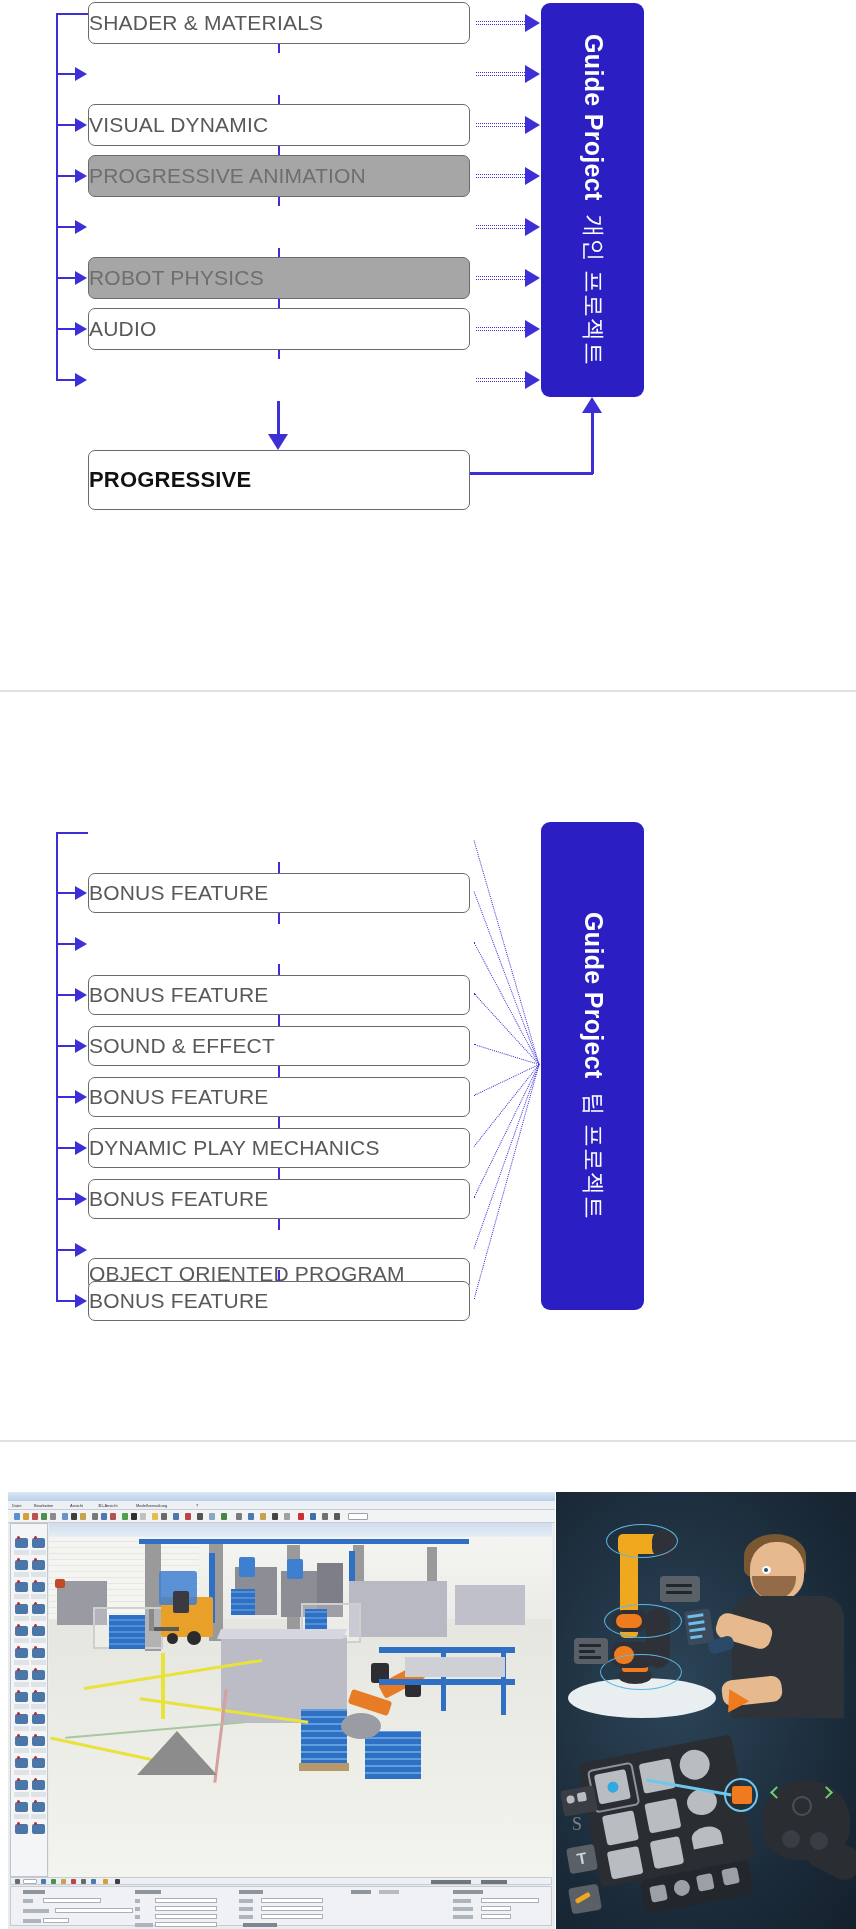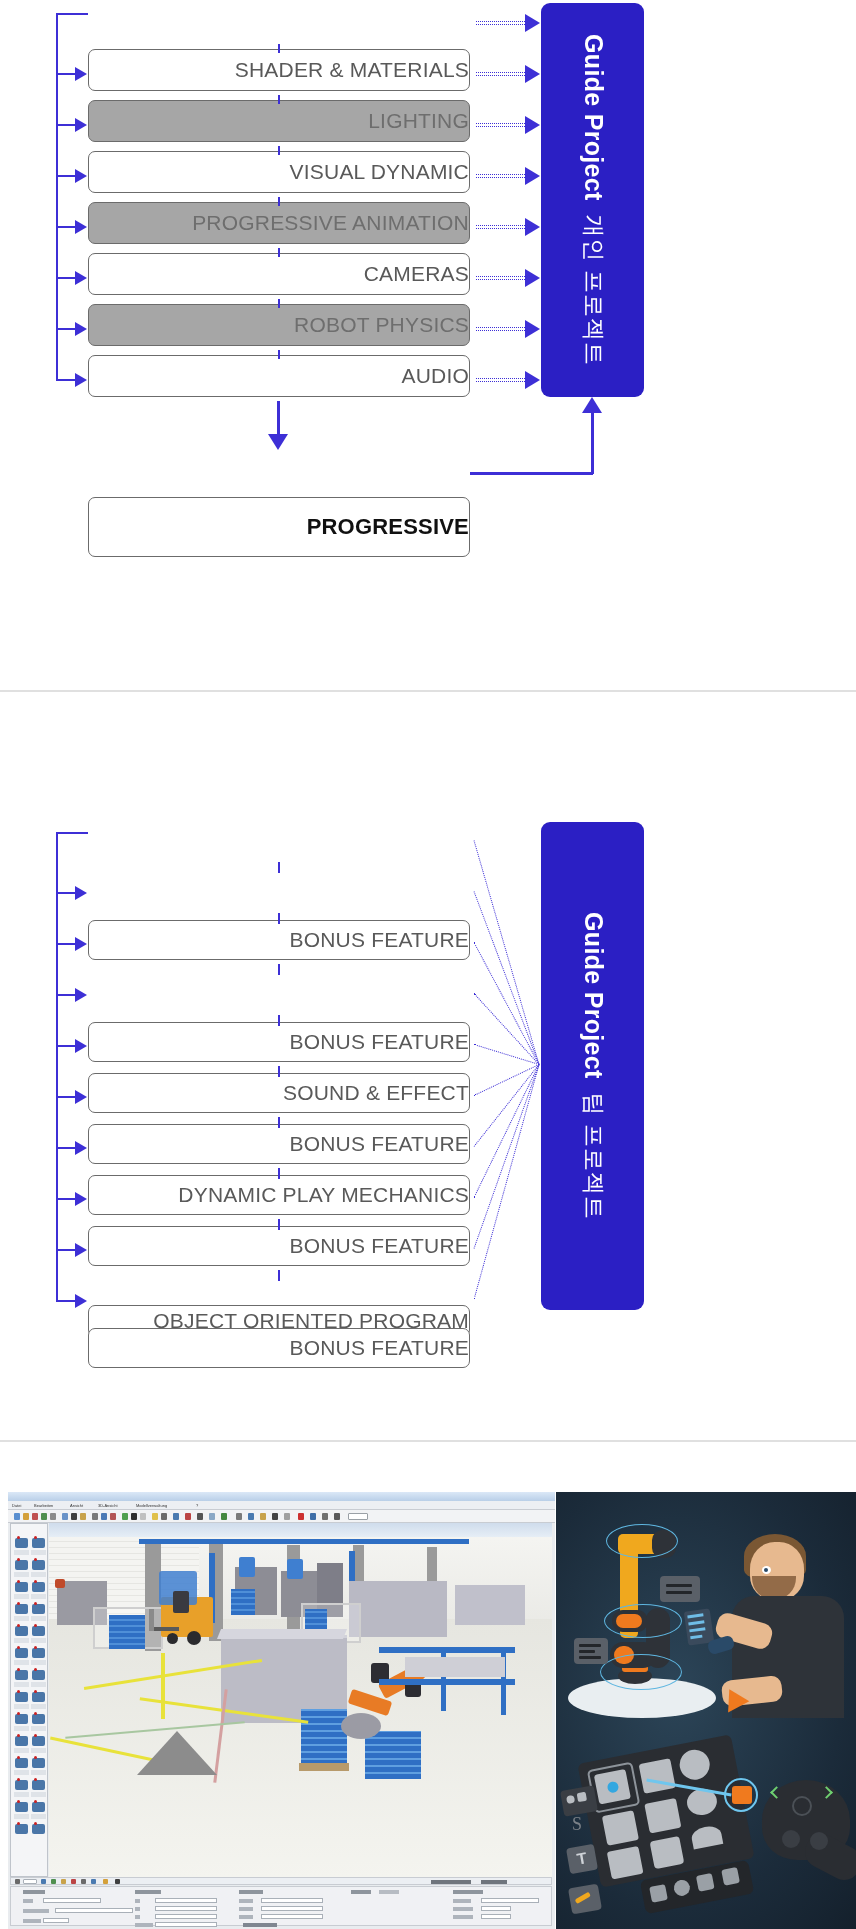--- a/index.html
+++ b/index.html
@@ -12,27 +12,26 @@
 
   
   .diagram { position: relative; width: 856px; }
 
   .node {
     position: absolute;
     border: 1.4px solid #6b6b6b;
     border-radius: 7px;
     display: flex;
     align-items: center;
-    justify-content: flex-end;
+    justify-content: flex-start;
     font-size: 21px;
     letter-spacing: .2px;
     color: #595959;
     background: #ffffff;
     white-space: nowrap;
-    margin-top: 47px;
   }
   .node.filled { background: #a6a6a6; border-color: #6b6b6b; color: #6e6e6e; }
   .node.strong { color: #111111; font-weight: bold; }
 
   .blue-panel {
     position: absolute;
     background: #2b1fc4;
     border-radius: 9px;
     overflow: hidden;
   }
@@ -176,23 +175,20 @@
 
 <div class="diagram" id="d1" style="position:absolute;left:0;top:0;width:856px;height:690px;">
     <div class="ln v" style="left:56px;top:13px;height:367px;"></div>
     <div class="ln h" style="left:56px;top:13px;width:32px;"></div>
     <div class="node" style="left:88px;top:2px;width:382px;height:42px;">
       <span>SHADER &amp; MATERIALS</span>
     </div>
     <div class="ln v" style="left:278px;top:44px;height:9px;"></div>
     <div class="dotline" style="left:476px;top:21px;width:51px;"></div>
     <div class="arrow-r big" style="left:525px;top:14px;"></div>
-    <div class="node filled" style="left:88px;top:53px;width:382px;height:42px;">
-      <span>LIGHTING</span>
-    </div>
     <div class="ln v" style="left:278px;top:95px;height:9px;"></div>
     <div class="ln h" style="left:56px;top:73px;width:20px;"></div>
     <div class="arrow-r" style="left:75px;top:67px;"></div>
     <div class="dotline" style="left:476px;top:72px;width:51px;"></div>
     <div class="arrow-r big" style="left:525px;top:65px;"></div>
     <div class="node" style="left:88px;top:104px;width:382px;height:42px;">
       <span>VISUAL DYNAMIC</span>
     </div>
     <div class="ln v" style="left:278px;top:146px;height:9px;"></div>
     <div class="ln h" style="left:56px;top:124px;width:20px;"></div>
@@ -200,23 +196,20 @@
     <div class="dotline" style="left:476px;top:123px;width:51px;"></div>
     <div class="arrow-r big" style="left:525px;top:116px;"></div>
     <div class="node filled" style="left:88px;top:155px;width:382px;height:42px;">
       <span>PROGRESSIVE ANIMATION</span>
     </div>
     <div class="ln v" style="left:278px;top:197px;height:9px;"></div>
     <div class="ln h" style="left:56px;top:175px;width:20px;"></div>
     <div class="arrow-r" style="left:75px;top:169px;"></div>
     <div class="dotline" style="left:476px;top:174px;width:51px;"></div>
     <div class="arrow-r big" style="left:525px;top:167px;"></div>
-    <div class="node" style="left:88px;top:206px;width:382px;height:42px;">
-      <span>CAMERAS</span>
-    </div>
     <div class="ln v" style="left:278px;top:248px;height:9px;"></div>
     <div class="ln h" style="left:56px;top:226px;width:20px;"></div>
     <div class="arrow-r" style="left:75px;top:220px;"></div>
     <div class="dotline" style="left:476px;top:225px;width:51px;"></div>
     <div class="arrow-r big" style="left:525px;top:218px;"></div>
     <div class="node filled" style="left:88px;top:257px;width:382px;height:42px;">
       <span>ROBOT PHYSICS</span>
     </div>
     <div class="ln v" style="left:278px;top:299px;height:9px;"></div>
     <div class="ln h" style="left:56px;top:277px;width:20px;"></div>

